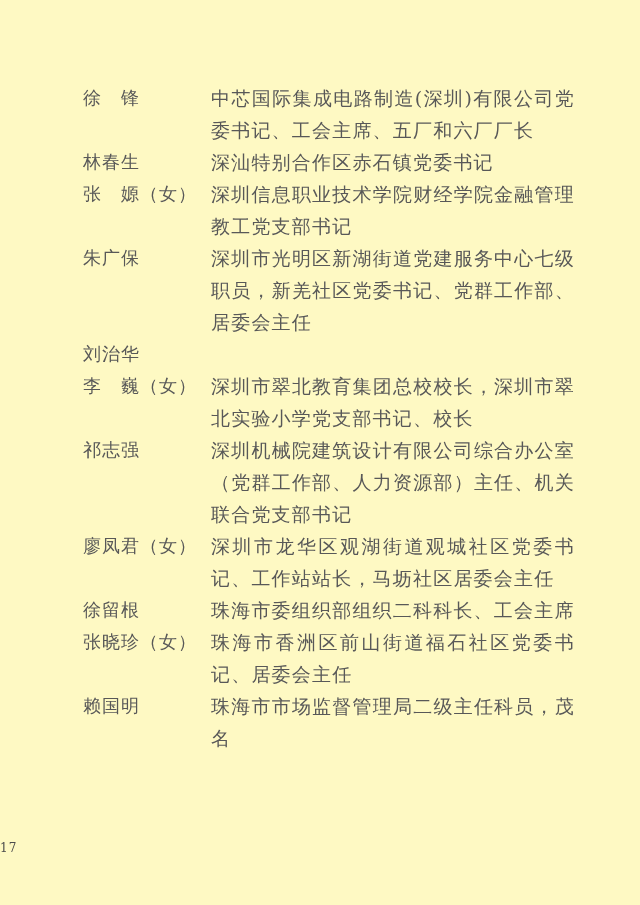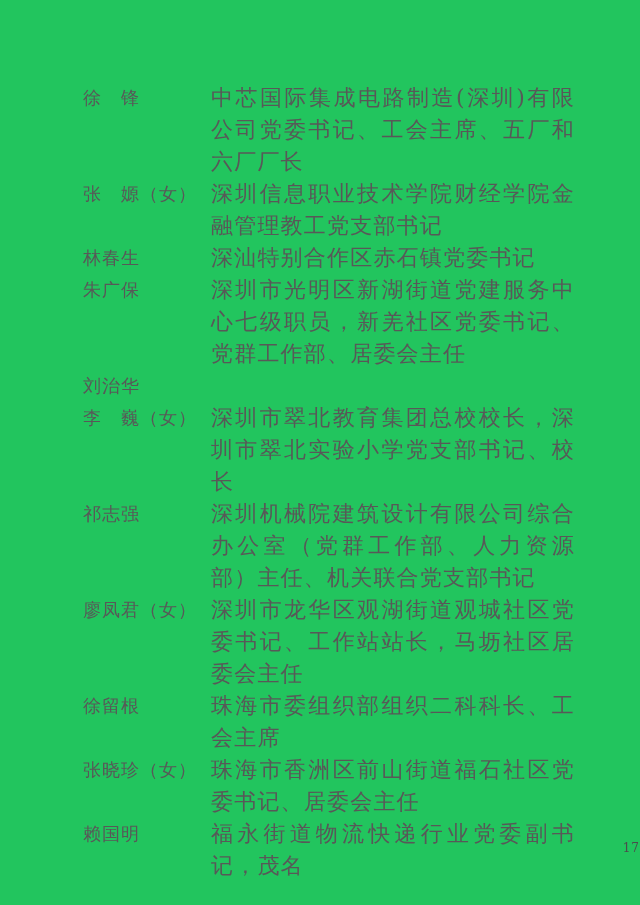--- a/index.html
+++ b/index.html
@@ -4,21 +4,21 @@
 <style>
   html, body {
     margin: 0;
     padding: 0;
     background: #ffffff;
   }
   .page {
     position: relative;
     width: 640px;
     height: 905px;
-    background: #22c55e;
+    background: #fef9c3;
     overflow: hidden;
     font-family: "DejaVu Serif", "Liberation Serif", serif;
     color: #585858;
   }
   .content {
     position: absolute;
     left: 83px;
     top: 82px;
     width: 492px;
   }
@@ -30,54 +30,54 @@
     flex: 0 0 128px;
     width: 128px;
     font-size: 18px;
     line-height: 32px;
     letter-spacing: 1px;
     white-space: nowrap;
   }
   .desc {
     flex: 0 0 364px;
     width: 364px;
-    font-size: 22px;
+    font-size: 19px;
     line-height: 32px;
     letter-spacing: 1.2px;
     text-align: justify;
     text-justify: inter-ideograph;
   }
   .page-number {
     position: absolute;
     top: 841px;
     left: 0;
     width: 100%;
-    text-align: right;
+    text-align: left;
     font-size: 12px;
     color: #4c4c4c;
     letter-spacing: 1px;
   }
 </style>
 </head>
 <body>
 
 <div class="page">
   <div class="content">
 
   <div class="row">
       <div class="name">徐　锋</div>
       <div class="desc">中芯国际集成电路制造(深圳)有限公司党委书记、工会主席、五厂和六厂厂长</div>
     </div>
       <div class="row">
+      <div class="name">林春生</div>
+      <div class="desc">深汕特别合作区赤石镇党委书记</div>
+    </div>
+      <div class="row">
       <div class="name">张　嫄（女）</div>
       <div class="desc">深圳信息职业技术学院财经学院金融管理教工党支部书记</div>
-    </div>
-      <div class="row">
-      <div class="name">林春生</div>
-      <div class="desc">深汕特别合作区赤石镇党委书记</div>
     </div>
       <div class="row">
       <div class="name">朱广保</div>
       <div class="desc">深圳市光明区新湖街道党建服务中心七级职员，新羌社区党委书记、党群工作部、居委会主任</div>
     </div>
       <div class="row">
       <div class="name">刘治华</div>
     </div>
       <div class="row">
       <div class="name">李　巍（女）</div>
@@ -94,17 +94,17 @@
       <div class="row">
       <div class="name">徐留根</div>
       <div class="desc">珠海市委组织部组织二科科长、工会主席</div>
     </div>
       <div class="row">
       <div class="name">张晓珍（女）</div>
       <div class="desc">珠海市香洲区前山街道福石社区党委书记、居委会主任</div>
     </div>
       <div class="row">
       <div class="name">赖国明</div>
-      <div class="desc">福永街道物流快递行业党委副书记，茂名</div>
+      <div class="desc">珠海市市场监督管理局二级主任科员，茂名</div>
     </div>
     </div>
   <div class="page-number">17</div>
 </div>
 
 </body></html>

